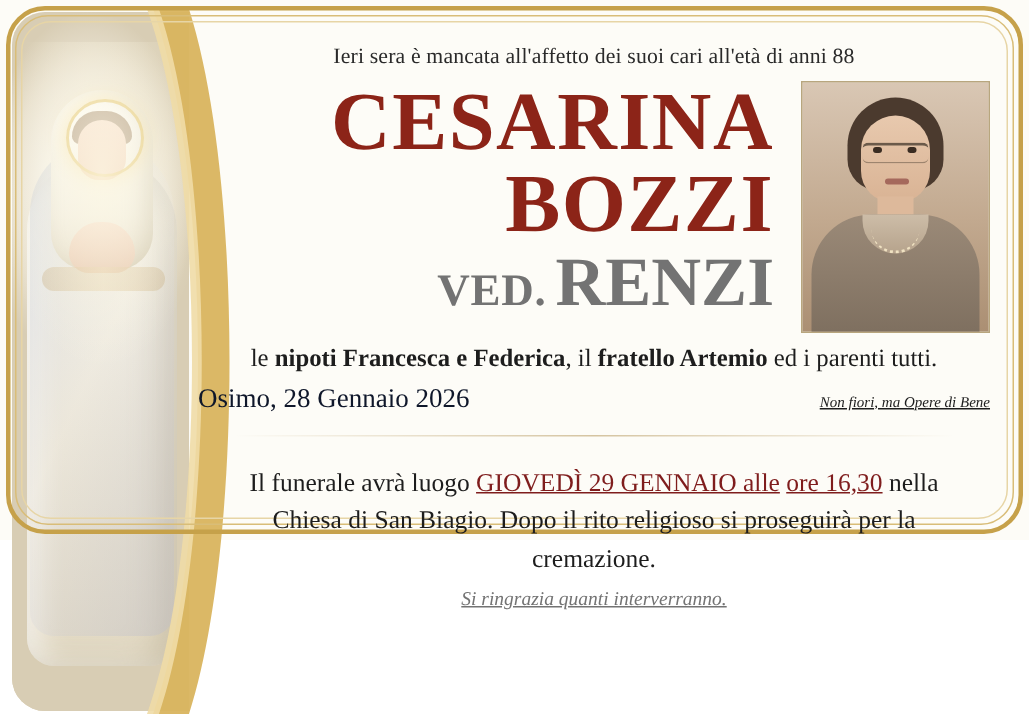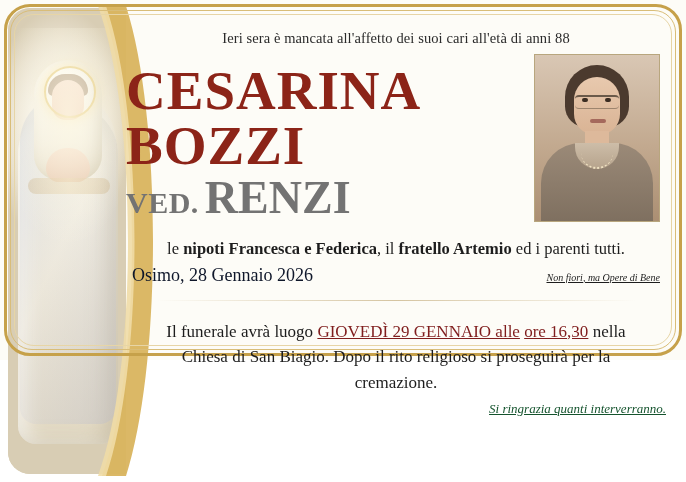--- a/index.html
+++ b/index.html
@@ -188,23 +188,23 @@
   .eyebrow {
     text-align: center;
     font-size: 14.5px;
     color: #2a2a2a;
     font-family: "Liberation Serif", serif;
     margin: 12px 0 0 0;
     letter-spacing: 0.1px;
   }
 
   .name-block {
-    margin-top: 18px;
+    margin-top: 8px;
     padding-right: 150px;
-    text-align: left;
+    text-align: right;
   }
   .name-line1, .name-line2 {
     color: #8c2418;
     font-weight: bold;
     font-family: "Liberation Serif", serif;
     line-height: 0.96;
     letter-spacing: 1px;
   }
   .name-line1 { font-size: 55px; margin-top: 6px; }
   .name-line2 { font-size: 55px; margin-top: 2px; }
@@ -343,25 +343,25 @@
     color: #1d1d1d;
     line-height: 1.5;
     padding: 0 16px;
   }
   .funeral .hl {
     color: #7f1d1d;
     text-decoration: underline;
   }
   .thanks {
     margin-top: 6px;
-    text-align: right;
+    text-align: center;
     font-size: 13px;
     font-style: italic;
     text-decoration: underline;
-    color: #14532d;
+    color: #737373;
   }
 
   
   .watermark {
     position: absolute;
     left: 300px;
     top: 330px;
     font-size: 22px;
     color: rgba(160,140,100,0.25);
     letter-spacing: 2px;

